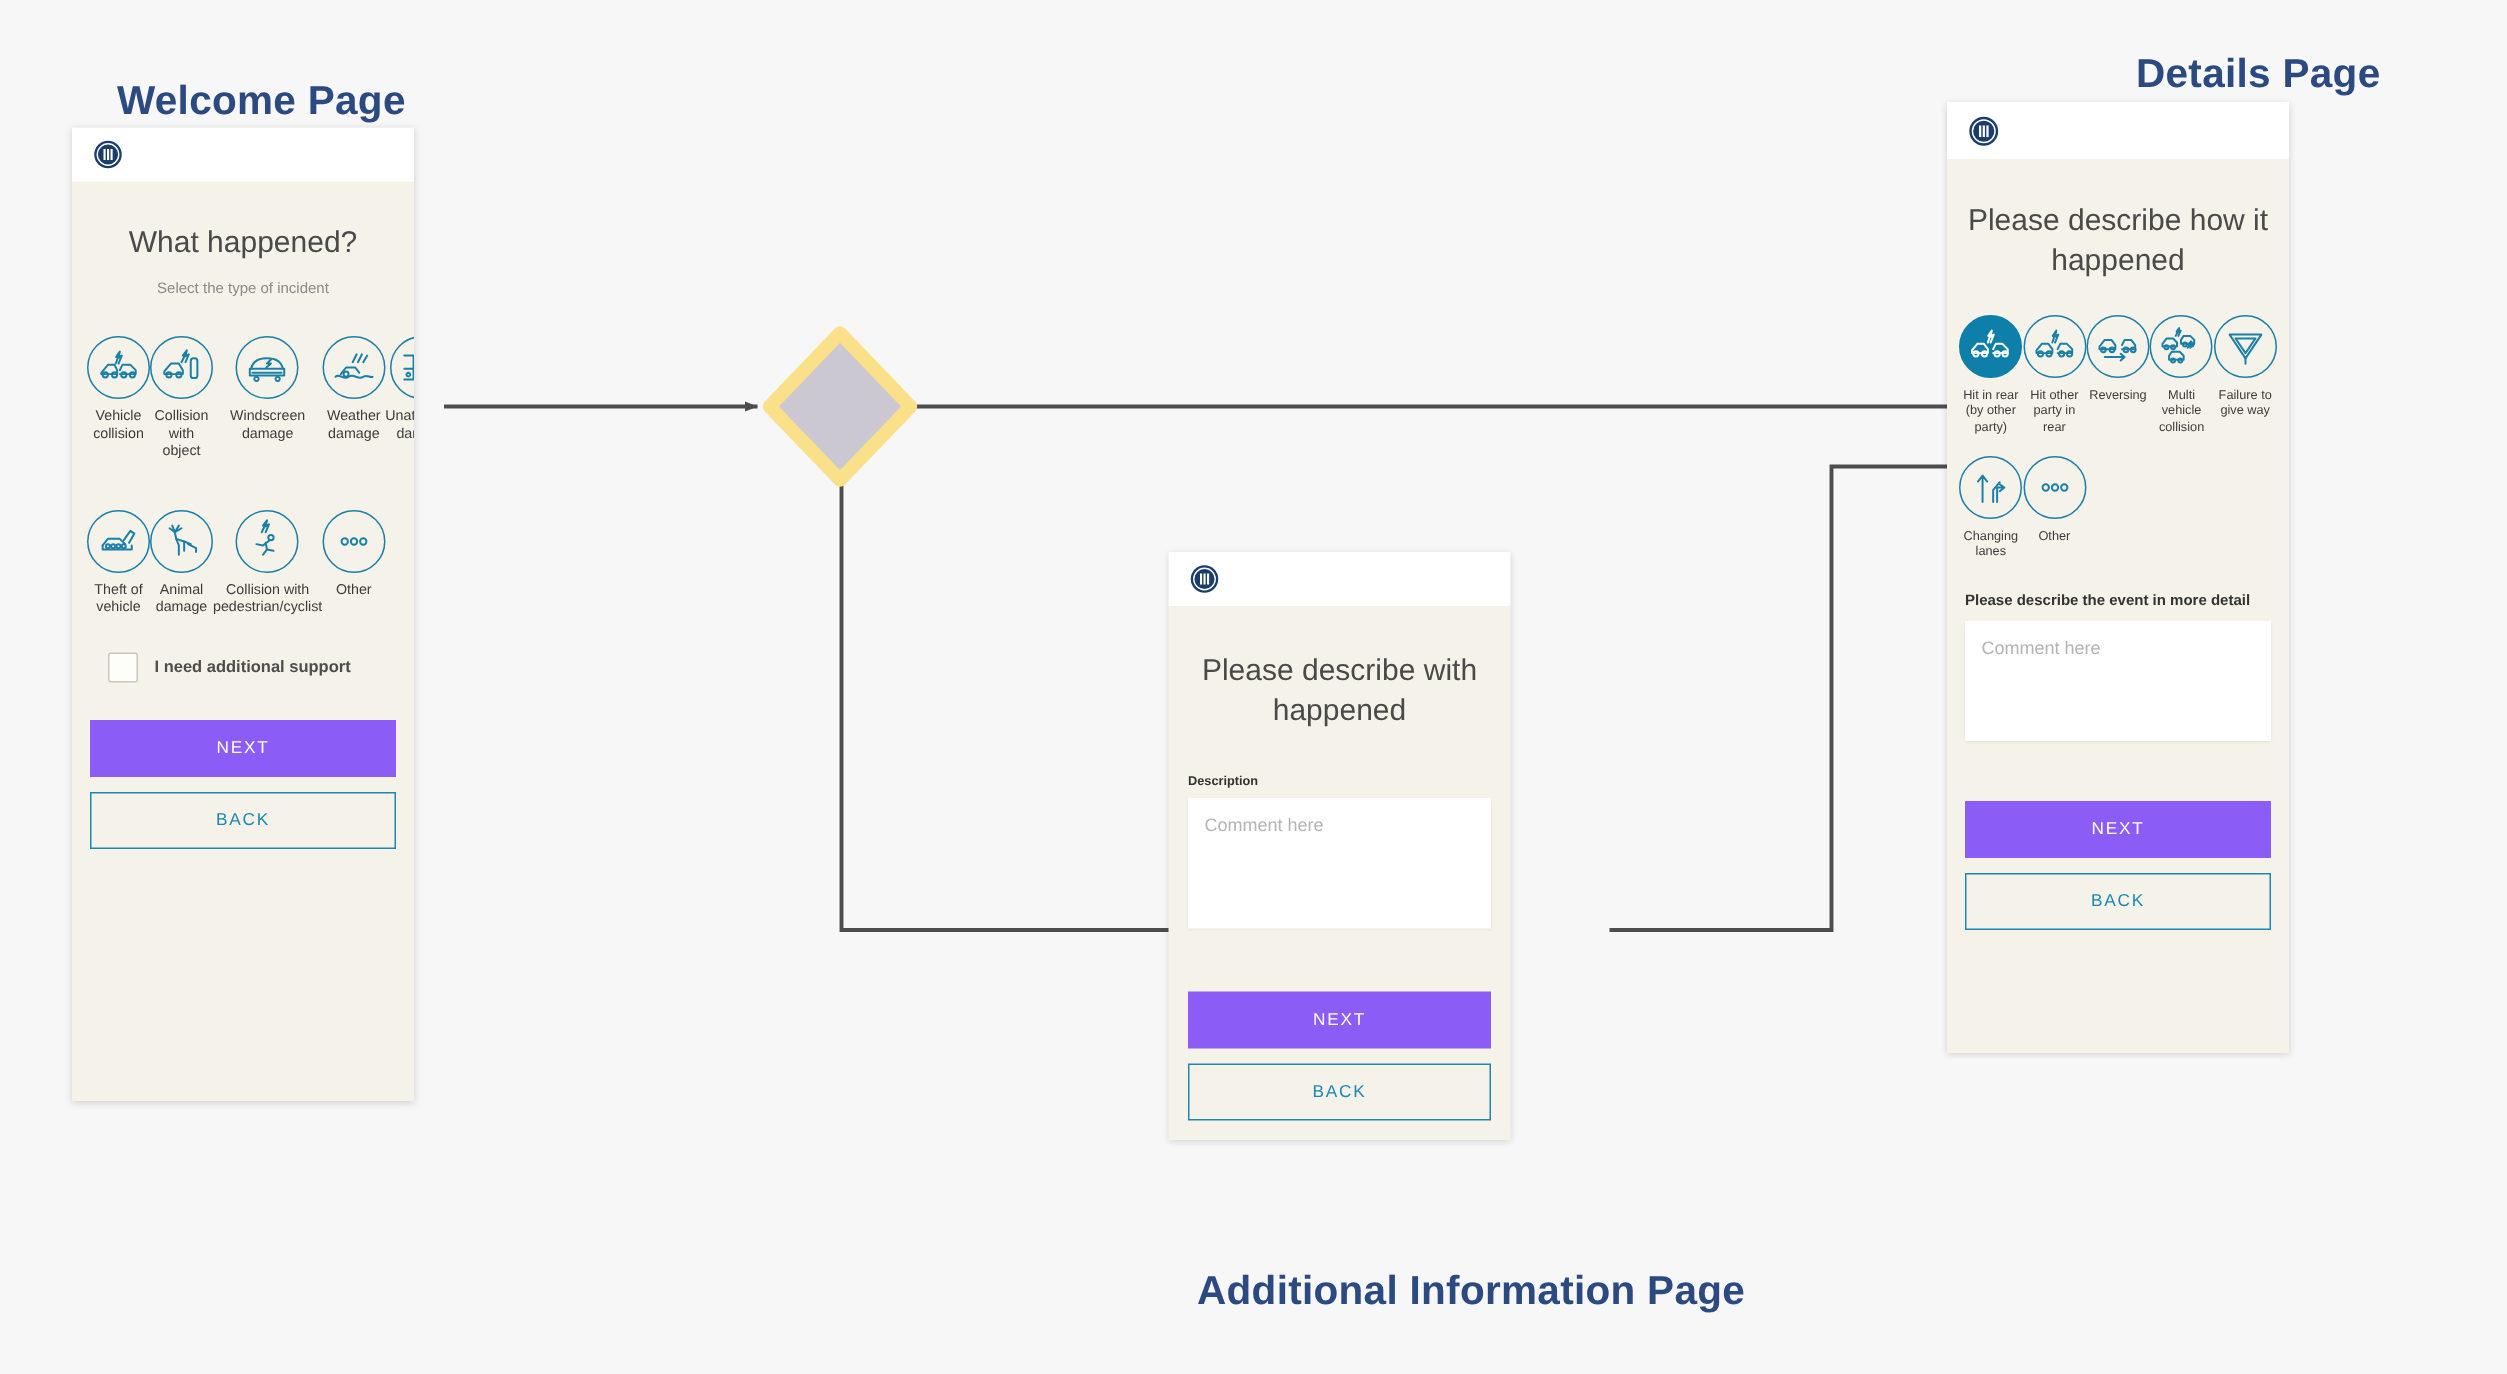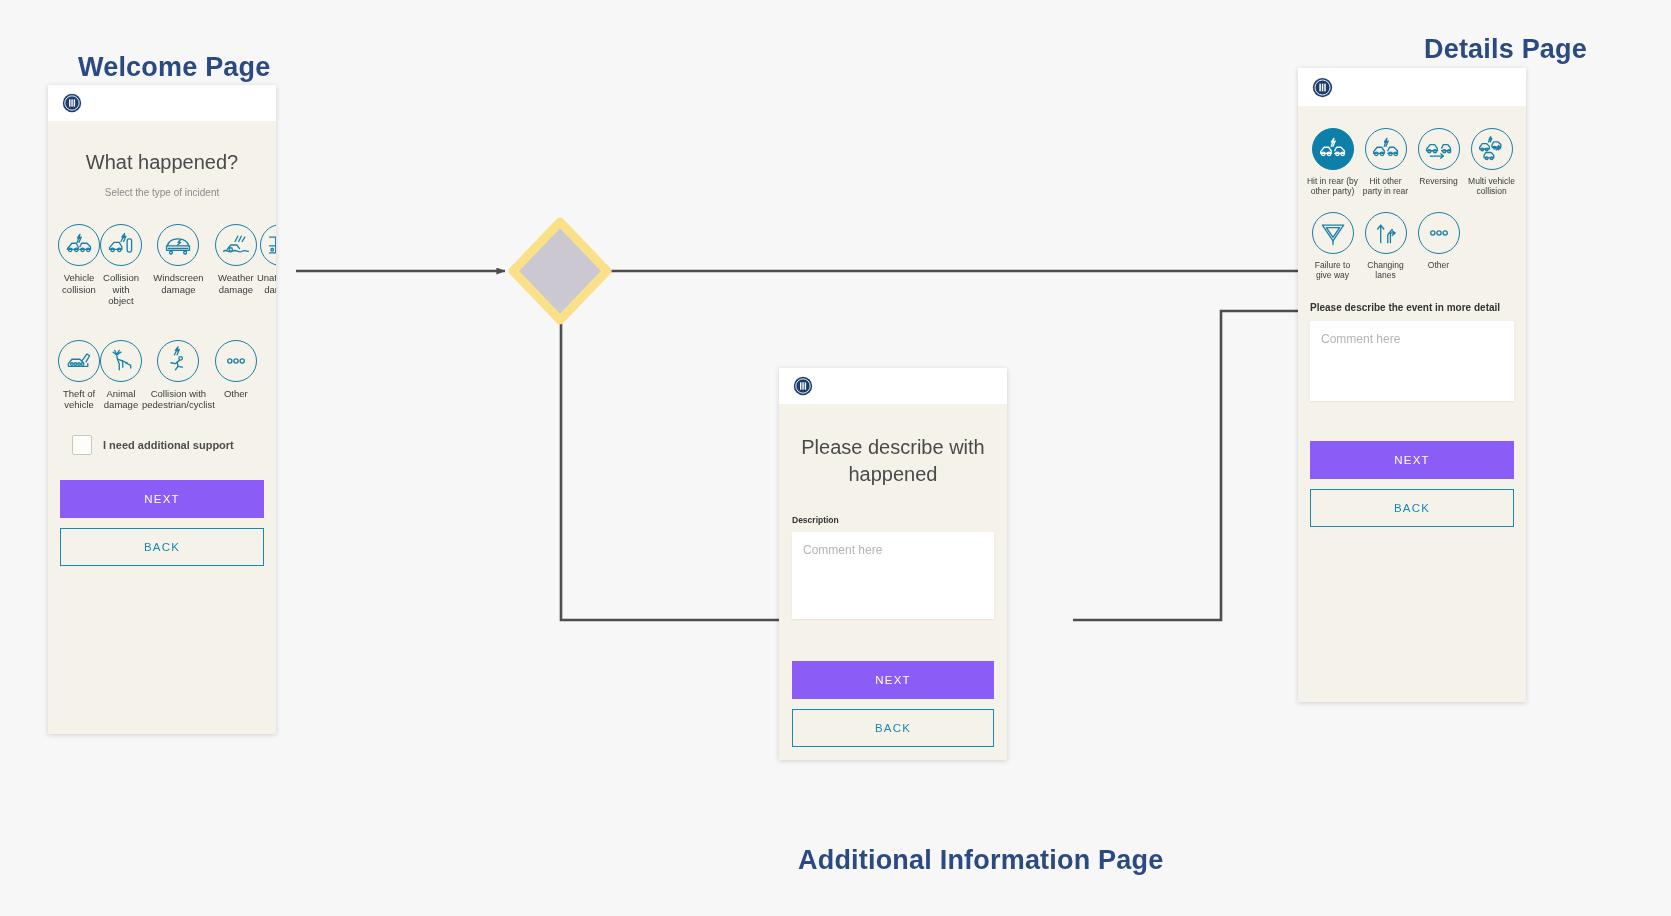--- a/index.html
+++ b/index.html
@@ -134,21 +134,21 @@
   #phone-additional .textarea{margin:7px 13px 0 13px;height:87px;font-size:12px;padding:11px 11px;}
   #phone-additional .btn{height:38px;font-size:11.5px;margin:0 13px;}
   #phone-additional #add-next{margin-top:42px;}
   #phone-additional #add-back{margin-top:10px;}
 
   
   #phone-details{left:1298px;top:68px;width:228px;height:634px;}
   #phone-details .phone-header{height:38px;}
   #phone-details .screen-title{font-size:20px;margin-top:28px;line-height:1.35;padding:0 12px;}
   #phone-details .opt-grid{
-    grid-template-columns:repeat(4,1fr);
+    grid-template-columns:repeat(5,1fr);
     row-gap:15px;
     margin:22px 8px 0 8px;
   }
   #phone-details .opt-circle{width:42px;height:42px;}
   #phone-details .opt-label{font-size:8.5px;margin-top:6px;}
   #phone-details .field-label{font-size:10px;margin:22px 0 0 12px;}
   #phone-details .textarea{margin:8px 12px 0 12px;height:80px;font-size:12px;padding:11px 11px;}
   #phone-details .btn{height:38px;font-size:11.5px;margin:0 12px;}
   #phone-details #det-next{margin-top:40px;}
   #phone-details #det-back{margin-top:10px;}
@@ -351,20 +351,21 @@
         <svg class="logo" width="21" height="21" viewBox="0 0 24 24">
           <circle cx="12" cy="12" r="11" fill="#1b3d6e"></circle>
           <circle cx="12" cy="12" r="8.6" fill="none" stroke="#ffffff" stroke-width="1.1"></circle>
           <rect x="8.4" y="7.6" width="1.7" height="8.8" fill="#ffffff"></rect>
           <rect x="11.2" y="7.6" width="1.7" height="8.8" fill="#ffffff"></rect>
           <rect x="14.0" y="7.6" width="1.7" height="8.8" fill="#ffffff"></rect>
         </svg>
       </span>
     </div>
     <div class="phone-body">
+      <div class="screen-title">Please describe how it happened</div>
       <div class="opt-grid" id="details-options">
           <div class="opt selected">
             <div class="opt-circle">
               <svg class="icon-svg" width="30" height="30" viewBox="0 0 34 34">
                 <path d="M3 20 L7 15 L12 15 L15 19 L15 22 L3 22 Z" stroke="#ffffff" fill="none" stroke-width="1.5" stroke-linecap="round" stroke-linejoin="round"></path>
                 <circle cx="6" cy="22.5" r="2" stroke="#ffffff" fill="none" stroke-width="1.5" stroke-linecap="round" stroke-linejoin="round"></circle>
                 <circle cx="12.5" cy="22.5" r="2" stroke="#ffffff" fill="none" stroke-width="1.5" stroke-linecap="round" stroke-linejoin="round"></circle>
                 <path d="M19 19 L21 15 L26 15 L30 19 L30 22 L19 22" stroke="#ffffff" fill="none" stroke-width="1.5" stroke-linecap="round" stroke-linejoin="round"></path>
                 <circle cx="22" cy="22.5" r="2" stroke="#ffffff" fill="none" stroke-width="1.5" stroke-linecap="round" stroke-linejoin="round"></circle>
                 <circle cx="28" cy="22.5" r="2" stroke="#ffffff" fill="none" stroke-width="1.5" stroke-linecap="round" stroke-linejoin="round"></circle>

